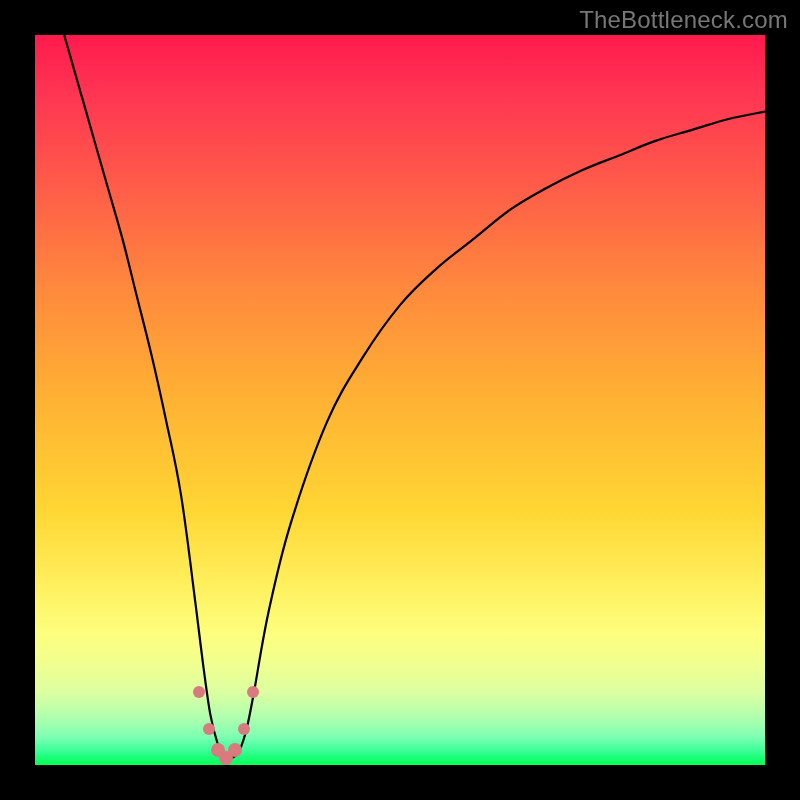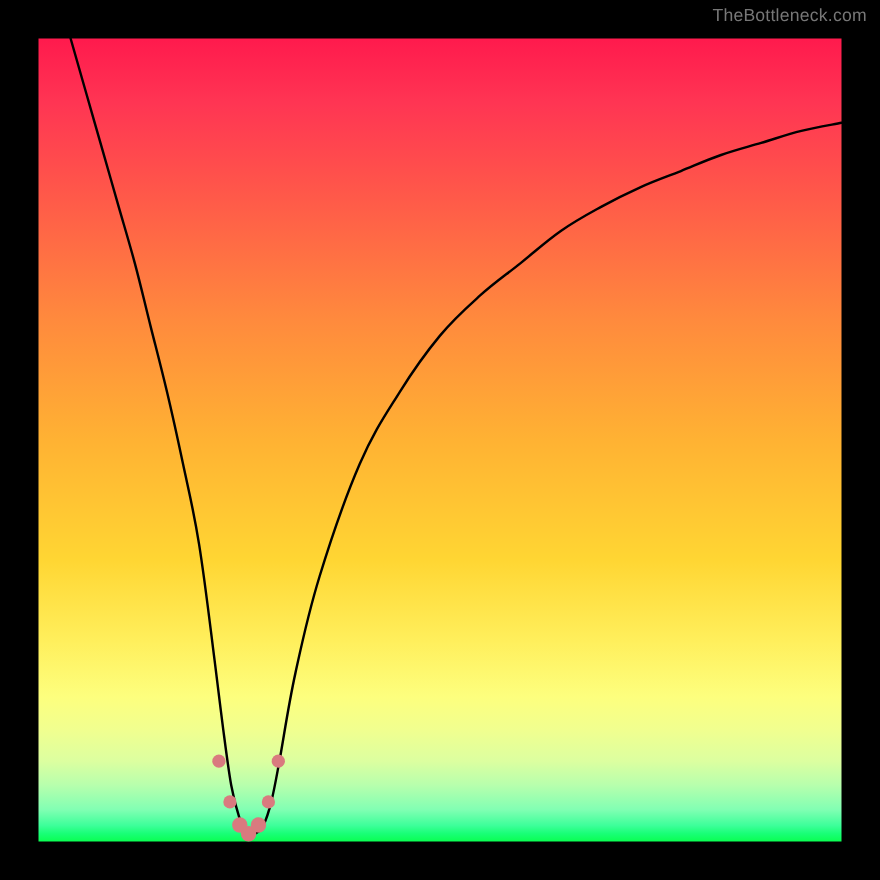--- a/index.html
+++ b/index.html
@@ -38,21 +38,21 @@
       #82ffb3 96%,
       #3dff9a 98%,
       #19ff77 99%,
       #0aff52 100%);
   }
   .watermark {
     position: absolute;
     top: 6px;
     right: 12px;
     color: #777;
-    font-size: 16px;
+    font-size: 24px;
     letter-spacing: 0.2px;
     user-select: none;
   }
   svg.curve {
     position: absolute;
     left: 0; top: 0;
     width: 730px; height: 730px;
     overflow: visible;
   }
   .curve-path {

